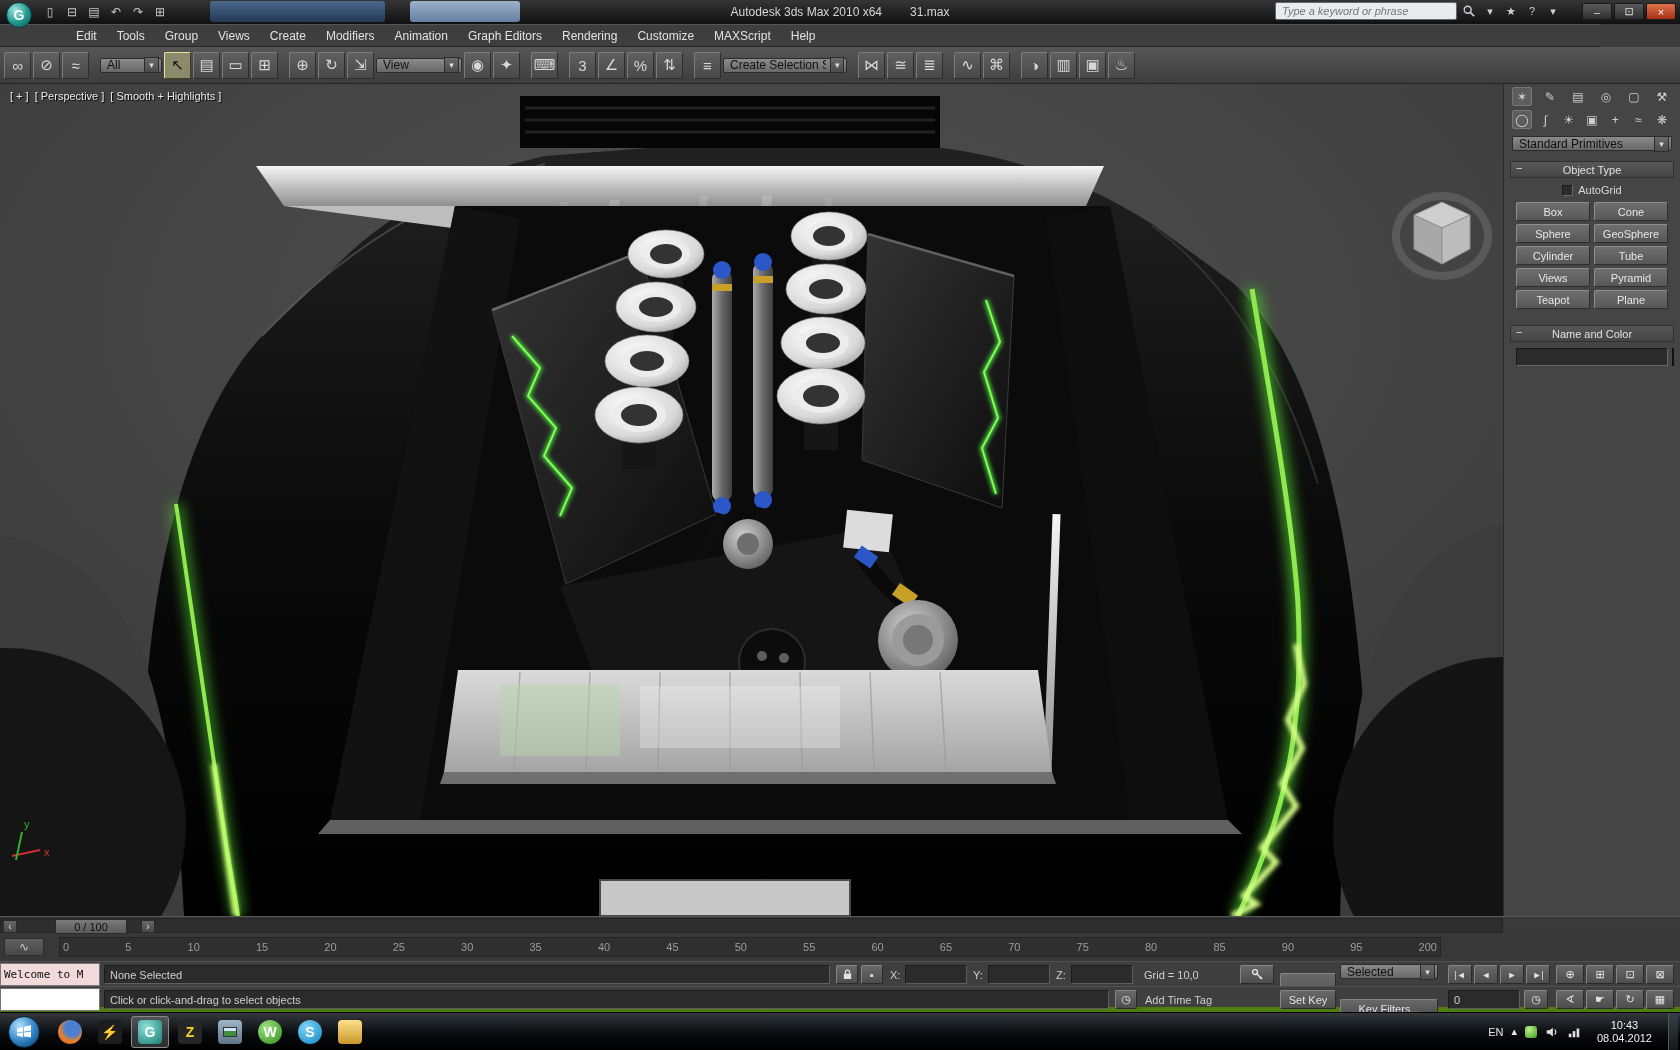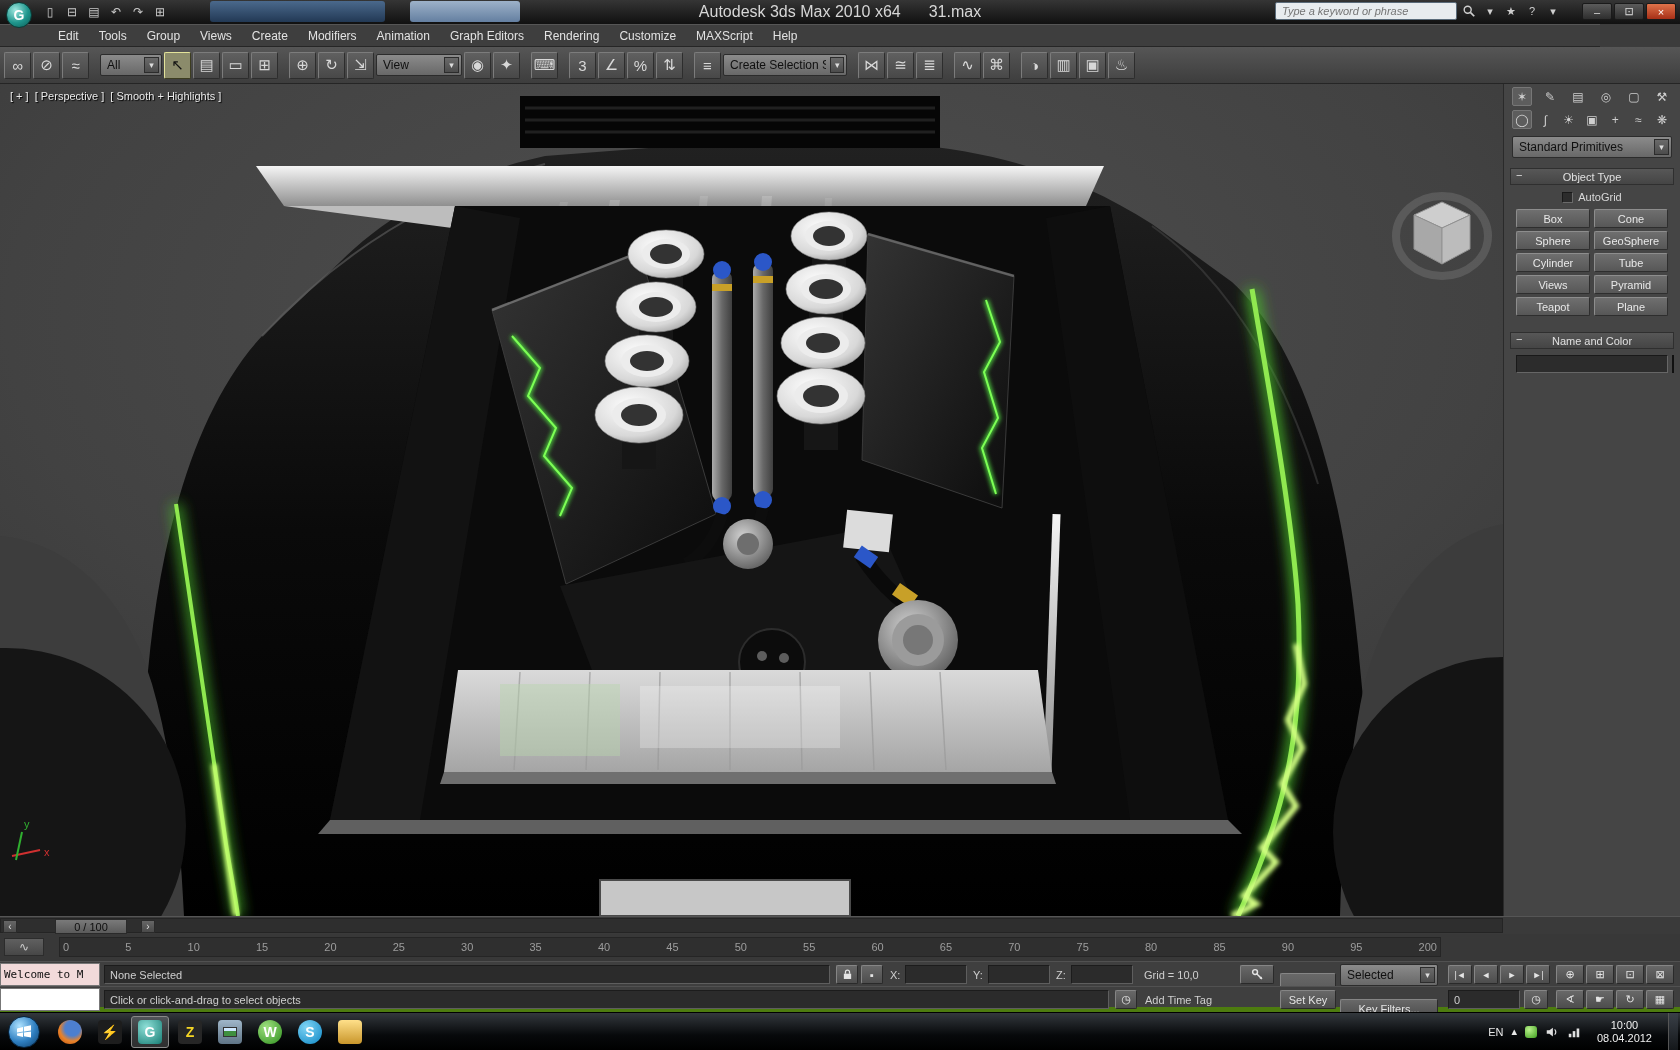--- a/index.html
+++ b/index.html
@@ -12,45 +12,45 @@
     background:linear-gradient(#353535,#101010); display:flex; align-items:center; }
   .app-logo { position:absolute; left:6px; top:2px; width:26px; height:26px; border-radius:50%;
     background:radial-gradient(circle at 35% 30%, #9fe8e0, #1e958c 55%, #0c5a54); border:1px solid #0a3d39;
     color:#fff; font-weight:bold; font-size:14px; display:flex; align-items:center; justify-content:center; z-index:5;}
   .qat { display:flex; gap:2px; margin-left:40px; }
   .qat-btn { width:20px; height:18px; display:flex; align-items:center; justify-content:center;
     color:#c9c9c9; font-size:12px; border-radius:2px; }
   .bg-win { position:absolute; top:1px; height:21px; border-radius:3px; opacity:.9; }
   .bg-win1 { left:210px; width:175px; background:linear-gradient(#4d6f96,#243d5c); }
   .bg-win2 { left:410px; width:110px; background:linear-gradient(#a9c0da,#6d8bb0); }
-  .title-text { position:absolute; left:0; right:0; text-align:center; color:#d6d6d6; font-size:16px; pointer-events:none;}
+  .title-text { position:absolute; left:0; right:0; text-align:center; color:#d6d6d6; font-size:12px; pointer-events:none;}
   .title-text b { font-weight:normal; margin-left:28px; }
   .infocenter { position:absolute; right:118px; top:2px; display:flex; align-items:center; gap:3px; }
   .ic-search { width:182px; height:18px; background:#e8ecef; border:1px solid #5a6b7a; border-radius:2px;
     font-style:italic; color:#777; font-size:11px; padding:0 6px; font-family:"Liberation Sans", sans-serif;}
   .ic-btn { width:18px; height:18px; display:flex; align-items:center; justify-content:center; color:#cfcfcf; font-size:11px;}
   .win-controls { position:absolute; right:4px; top:3px; display:flex; gap:2px; }
   .win-btn { width:30px; height:17px; display:flex; align-items:center; justify-content:center; font-size:11px;
     color:#ddd; background:linear-gradient(#5b5b5b,#2e2e2e); border:1px solid #1a1a1a; border-radius:2px;}
   .win-btn.close { background:linear-gradient(#e0734a,#a62f17); color:#fff; }
 
   
   .menubar { position:absolute; left:0; top:24px; width:1600px; height:23px; background:#3e3e3e;
-    border-top:1px solid #555; border-bottom:1px solid #262626; display:flex; align-items:center; padding-left:48px;}
+    border-top:1px solid #555; border-bottom:1px solid #262626; display:flex; align-items:center; padding-left:66px;}
   .menu-item { padding:0 10px; color:#e2e2e2; font-size:12px; height:100%; display:flex; align-items:center; }
 
   
   .toolbar { position:absolute; left:0; top:47px; width:1680px; height:37px;
     background:linear-gradient(#565656,#3d3d3d); border-bottom:1px solid #252525;
     display:flex; align-items:center; gap:2px; padding-left:4px; }
   .tb-btn { width:27px; height:27px; display:flex; align-items:center; justify-content:center;
     background:linear-gradient(#606060,#484848); border:1px solid #2d2d2d; border-top-color:#7c7c7c; border-left-color:#7c7c7c;
     border-radius:2px; color:#d8d8d8; font-size:15px; }
   .tb-btn.active { background:#8b8b6b; border-color:#e3e39a #3c3c20 #3c3c20 #e3e39a; color:#111; }
-  .dd { height:22px; background:linear-gradient(#8b8b8b,#686868); border:1px solid #2c2c2c;
+  .dd { height:15px; background:linear-gradient(#8b8b8b,#686868); border:1px solid #2c2c2c;
     display:flex; align-items:center; justify-content:space-between; padding:0 2px 0 6px; color:#101010; font-size:12px; border-radius:2px;}
   .dd .dd-arrow { width:15px; height:16px; margin-left:4px; background:linear-gradient(#6a6a6a,#4c4c4c);
     border:1px solid #2c2c2c; color:#ddd; font-size:9px; display:flex; align-items:center; justify-content:center;}
   .sep { width:7px; height:1px; }
 
   
   .viewport { position:absolute; left:0; top:84px; width:1503px; height:832px; background:#3a3a3a;
     outline:1px solid #8a8a33; outline-offset:-1px; }
   .viewport svg { position:absolute; inset:0; }
   .vp-label { position:absolute; left:10px; top:6px; color:#eaeaea; font-size:11px; text-shadow:1px 1px 1px #000; display:flex; gap:6px;}
@@ -661,20 +661,20 @@
           <svg width="14" height="14">
             <use href="#i-speaker"></use>
           </svg>
         </span>
       <span class="tray-ic">
           <svg width="14" height="14">
             <use href="#i-net"></use>
           </svg>
         </span>
       <div class="clock">
-        <div>10:00</div>
+        <div>10:43</div>
         <div>08.04.2012</div>
       </div>
       <div class="show-desktop"></div>
     </div>
   </div>
 
 </div>
 
 </body></html>

